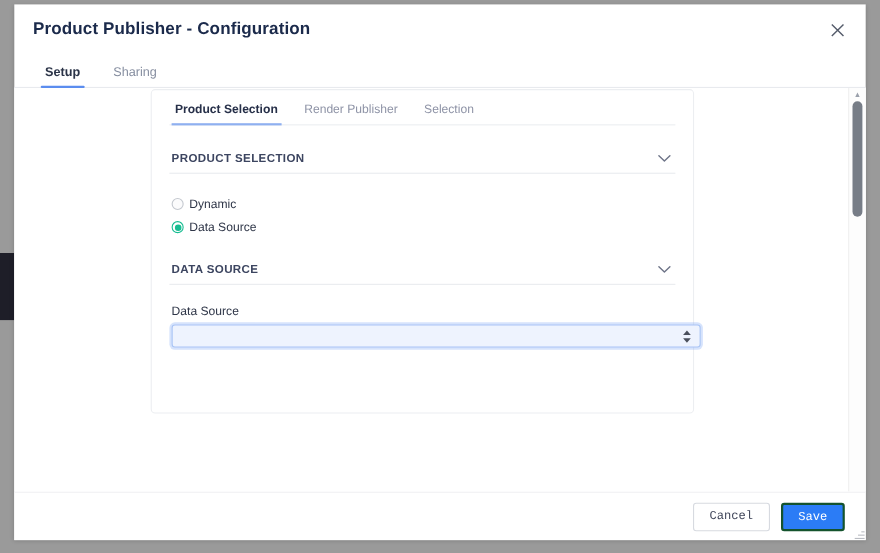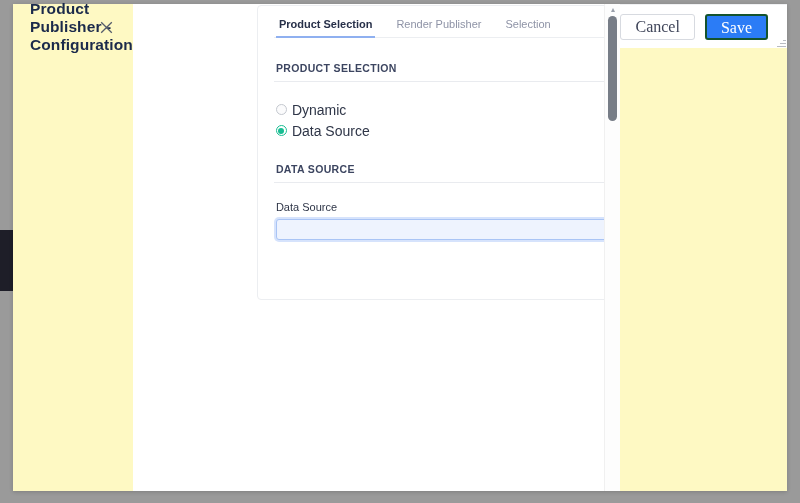--- a/index.html
+++ b/index.html
@@ -31,24 +31,24 @@
     background: #1e1e28;
   }
 
   
   #modal-window {
     position: absolute;
     left: 13px;
     top: 4px;
     width: 774px;
     height: 487px;
-    background: #fef9c3;
+    background: #ffffff;
     box-shadow: 0 1px 4px rgba(0,0,0,.18);
     display: flex;
-    flex-direction: row;
+    flex-direction: column;
   }
 
   .modal-header {
     position: relative;
     height: 46px;
     flex: 0 0 46px;
     display: flex;
     align-items: center;
     padding: 0 0 0 17px;
     box-sizing: border-box;
@@ -233,21 +233,21 @@
   }
   .radio-row.checked .radio-mark::after {
     content: "";
     position: absolute;
     left: 1.5px; top: 1.5px;
     width: 6px; height: 6px;
     border-radius: 50%;
     background: #18bd92;
   }
   .radio-label {
-    font-size: 14px;
+    font-size: 11px;
     color: #2f3648;
   }
 
   
   .field-block { margin-top: 18px; padding-left: 2px; }
   .field-label {
     font-size: 11px;
     color: #2f3648;
     margin-bottom: 6px;
   }
@@ -287,22 +287,22 @@
     display: flex;
     align-items: center;
     justify-content: flex-end;
     gap: 10px;
     padding-right: 19px;
     box-sizing: border-box;
     position: relative;
     z-index: 50;
   }
   .btn {
-    font-family: Liberation Serif, serif;
-    font-size: 16px;
+    font-family: Liberation Mono, monospace;
+    font-size: 11px;
     height: 26px;
     padding: 0 14px;
     border-radius: 3px;
     cursor: pointer;
     box-sizing: border-box;
     line-height: 24px;
   }
   .btn-cancel {
     background: #ffffff;
     border: 1px solid #d7dae0;
@@ -340,20 +340,28 @@
 
   <div class="modal-header">
     <div class="modal-title">Product Publisher - Configuration</div>
     <button class="close-button" aria-label="Close">
       <svg width="15" height="15" viewBox="0 0 15 15" aria-hidden="true">
         <path d="M2.2 2.2 L12.8 12.8 M12.8 2.2 L2.2 12.8" stroke="#555c6b" stroke-width="1.3" fill="none"></path>
       </svg>
     </button>
   </div>
 
+  <div class="outer-tabbar">
+    <div class="outer-tab active">
+      <span>Setup</span>
+    </div>
+    <div class="outer-tab">
+      <span>Sharing</span>
+    </div>
+  </div>
 
   <div class="modal-body">
 
     <div class="config-card">
 
       <div class="inner-tabbar">
         <div class="inner-tab active">
           <span>Product Selection</span>
         </div>
         <div class="inner-tab">

